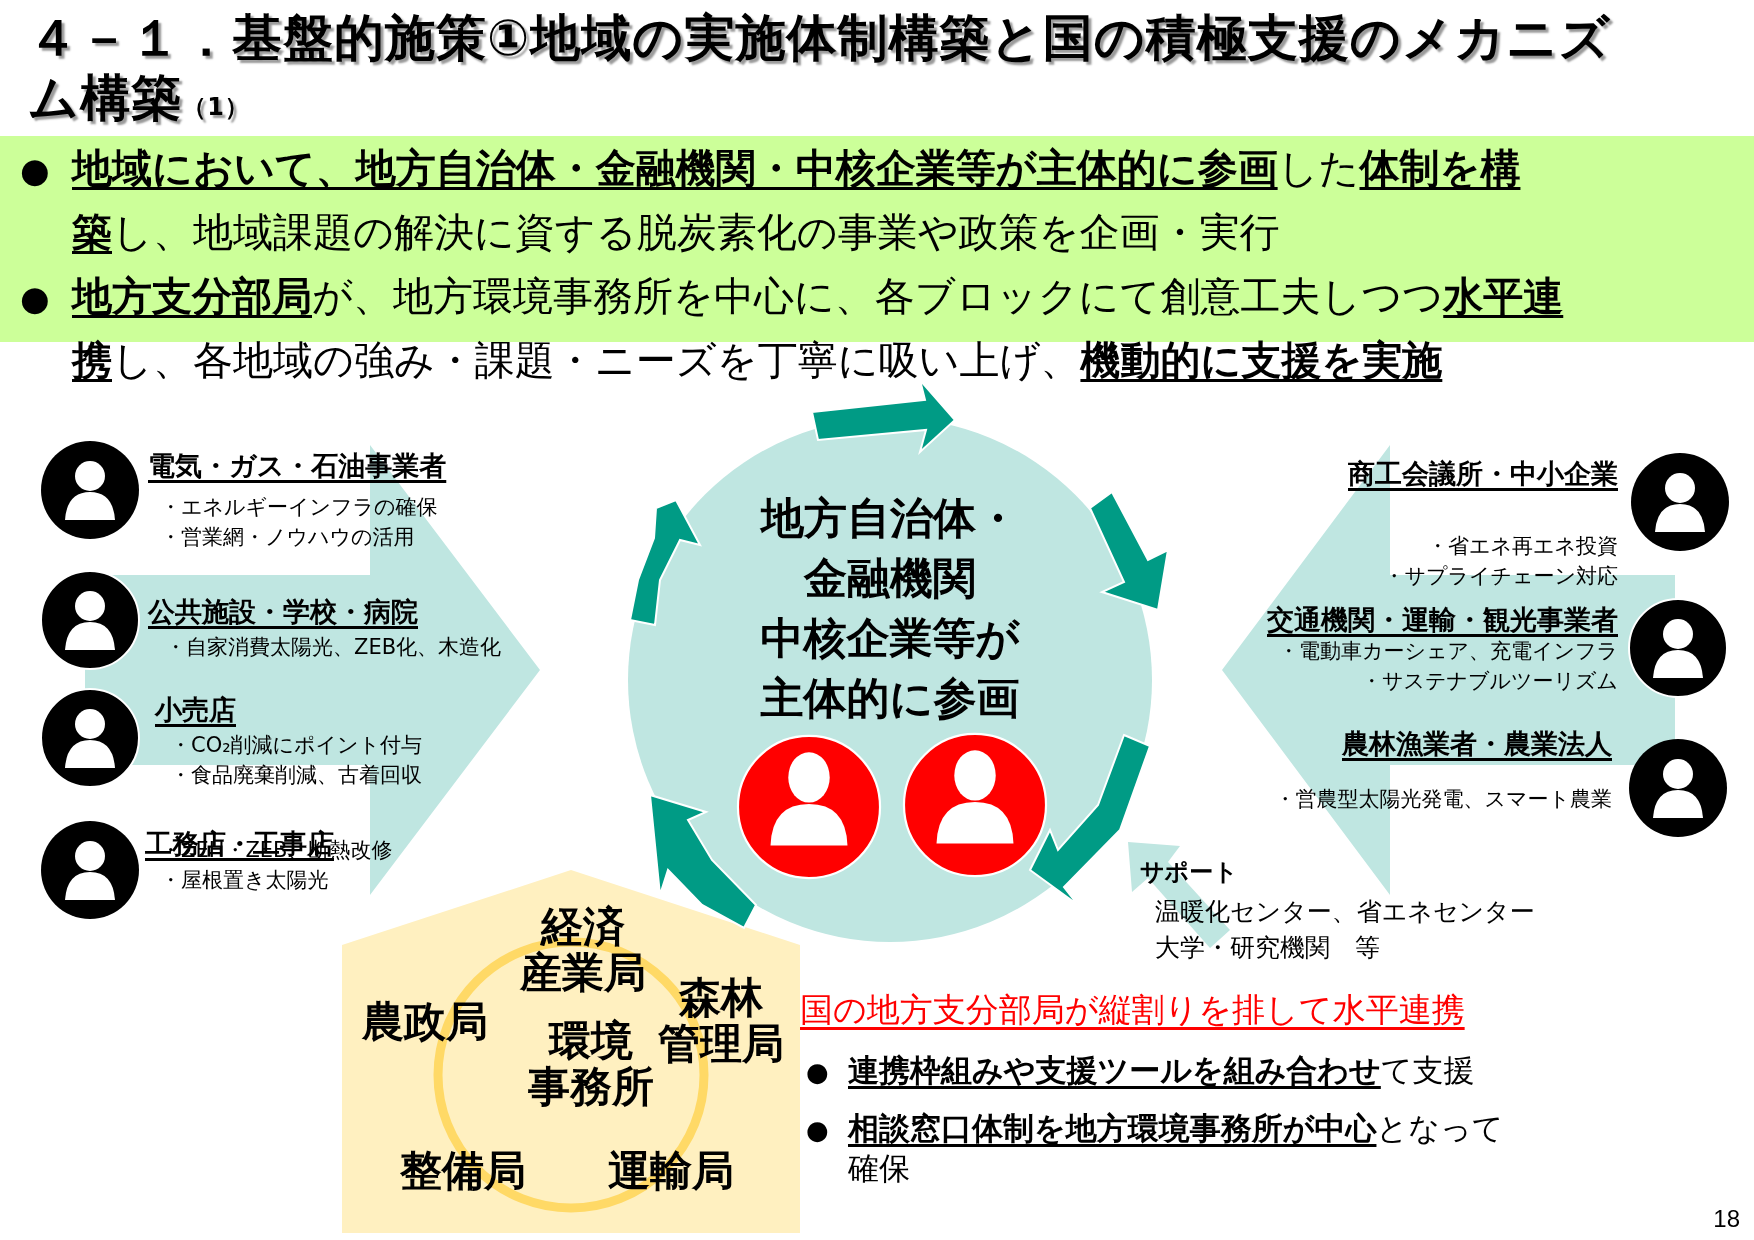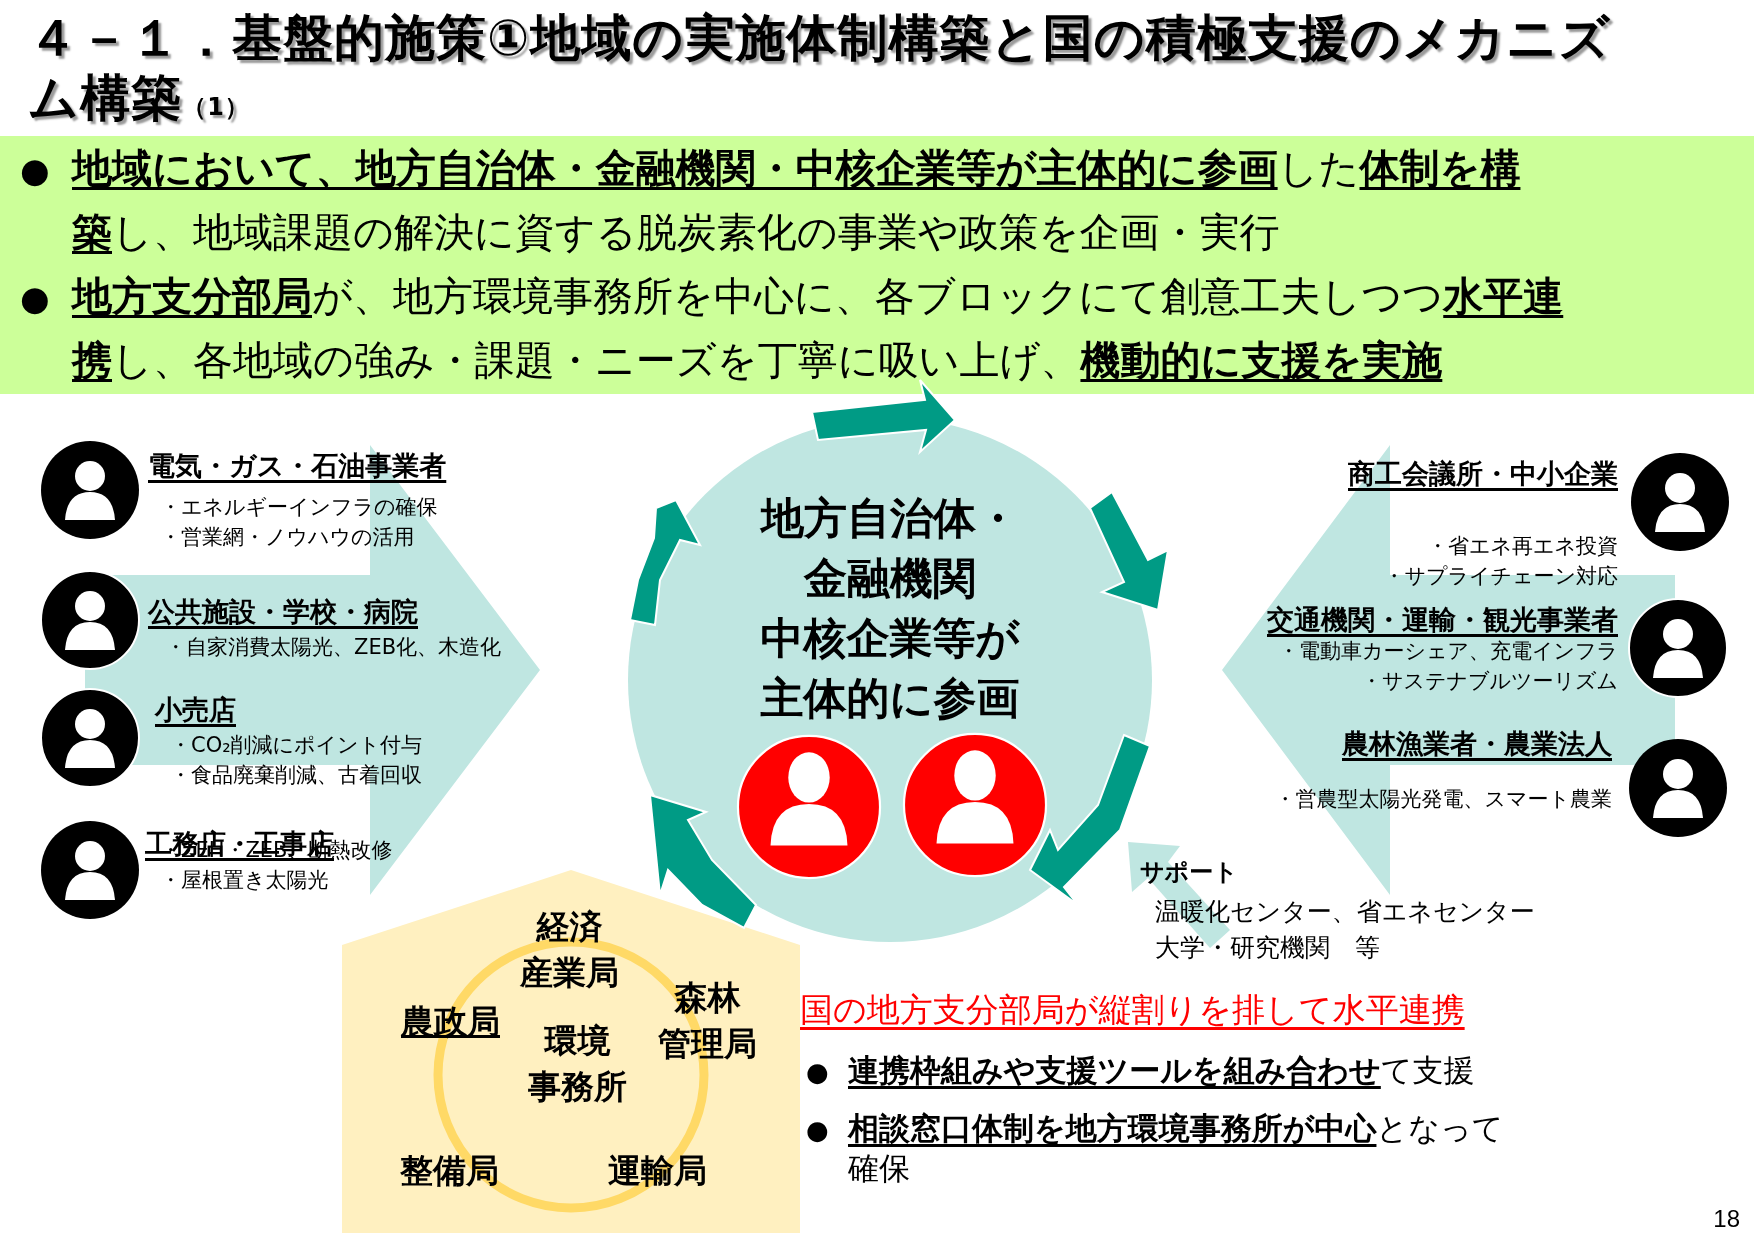--- a/index.html
+++ b/index.html
@@ -10,21 +10,21 @@
     color:#000;
   }
   .abs { position:absolute; }
   .title {
     left:28px; top:8px; width:1720px;
     font-size:50px; font-weight:bold; line-height:60px; letter-spacing:1px;
     text-shadow:3px 3px 2px #9a9a9a;
   }
   .title .sub { font-size:24px; }
   .banner {
-    left:0; top:136px; width:1754px; height:258px; background:#ccff99;
+    left:0; top:136px; width:1754px; height:206px; background:#ccff99;
   }
   .bline {
     position:absolute; left:20px; font-size:40px; line-height:64px; white-space:nowrap;
   }
   .bline .dot { display:inline-block; width:52px; font-size:34px; }
   .bline .ind { display:inline-block; width:52px; }
   .u { text-decoration:underline; text-decoration-thickness:3px; text-underline-offset:5px; }
   .b { font-weight:bold; }
   svg.shapes { position:absolute; left:0; top:0; }
   .avatar { position:absolute; width:100px; height:100px; }
@@ -33,21 +33,21 @@
     text-decoration:underline; text-decoration-thickness:3px; text-underline-offset:5px;
   }
   .org-items { position:absolute; font-size:21px; line-height:30px; white-space:nowrap; }
   .org-items.right { text-align:right; }
   .center-text {
     position:absolute; left:700px; top:488px; width:380px; text-align:center;
     font-size:43px; font-weight:bold; line-height:60px;
   }
   .support-title { position:absolute; left:1140px; top:856px; font-size:24px; font-weight:bold;text-align:center; }
   .support-body { position:absolute; left:1155px; top:894px; font-size:25px; line-height:36px; white-space:nowrap; }
-  .bureau { position:absolute; font-size:33px; font-weight:bold; line-height:46px; text-align:center; white-space:nowrap; }
+  .bureau { position:absolute; font-size:42px; font-weight:bold; line-height:46px; text-align:center; white-space:nowrap; }
   .red-head {
     position:absolute; left:800px; top:988px; font-size:33px; font-weight:normal; color:#ff0000;
     text-decoration:underline; text-decoration-color:#ff0000; text-decoration-thickness:3px; text-underline-offset:6px;
     white-space:nowrap;
   }
   .nbul { position:absolute; left:806px; font-size:31px; line-height:40px; white-space:nowrap; }
   .nbul .dot { display:inline-block; width:42px; font-size:26px; }
   .nbul .ind { display:inline-block; width:42px; }
   .pageno { position:absolute; right:14px; top:1205px; font-size:24px; font-family:"Liberation Sans",sans-serif; }
 </style>
@@ -194,21 +194,21 @@
 <div class="support-title">サポート</div>
 <div class="support-body">
   <div>温暖化センター、省エネセンター</div>
   <div>大学・研究機関　等</div>
 </div>
 
 <div class="bureau" style="left:520px; top:904px;">
   <div>経済</div>
   <div>産業局</div>
 </div>
-<div class="bureau" style="left:401px; top:999px;text-decoration:underline;">
+<div class="bureau" style="left:362px; top:999px;">
   <div>農政局</div>
 </div>
 <div class="bureau" style="left:528px; top:1018px;">
   <div>環境</div>
   <div>事務所</div>
 </div>
 <div class="bureau" style="left:658px; top:975px;">
   <div>森林</div>
   <div>管理局</div>
 </div>

